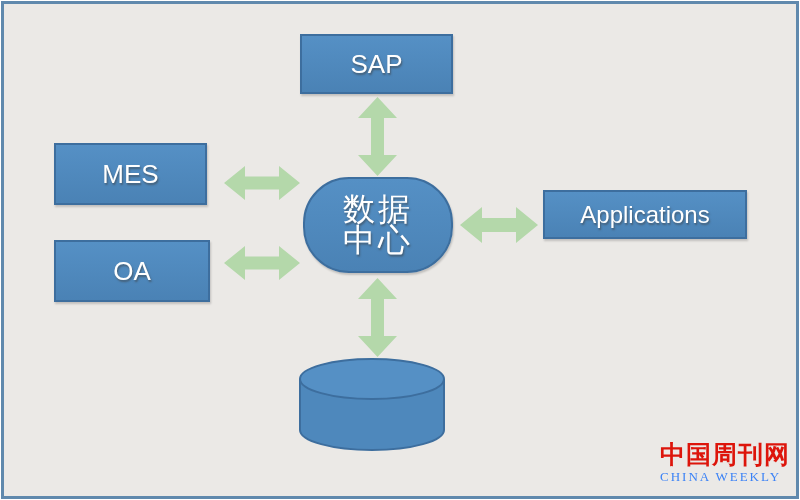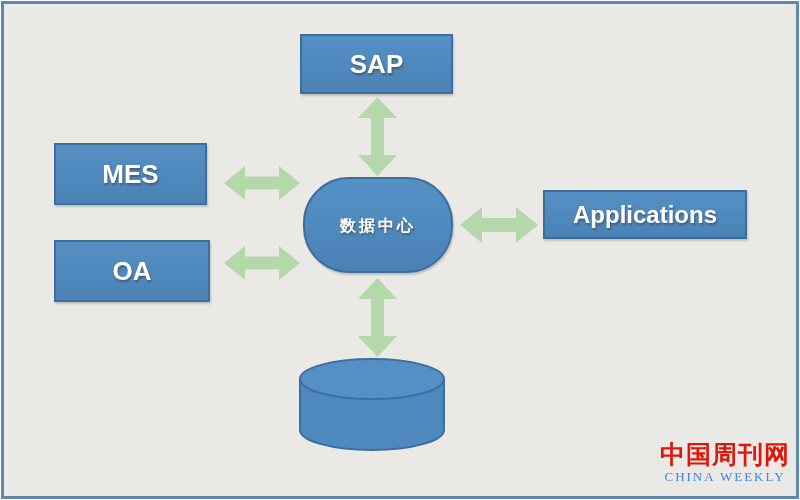--- a/index.html
+++ b/index.html
@@ -11,43 +11,43 @@
     --blue-dark:#3d6e9e;
     --green:#b4d8aa;
     --red:#dd150b;
   }
   html,body{margin:0;padding:0;}
   body{font-family:"Liberation Sans",sans-serif;background:#ffffff;}
   .page{position:relative;width:800px;height:500px;background:#ffffff;overflow:hidden;}
   .frame{position:absolute;left:1px;top:1px;right:1px;bottom:1px;
          border:3px solid var(--frame);background:var(--bg);z-index:0;}
   .node{position:absolute;z-index:2;display:flex;align-items:center;justify-content:center;
-        color:#fff;font-weight:bold;text-align:center;
+        color:#fff;font-weight:normal;text-align:center;
         text-shadow:1px 2px 2px rgba(60,60,60,0.55);}
   .box{background:linear-gradient(180deg,var(--blue-hi),var(--blue-lo));
        border:2px solid var(--blue-dark);box-sizing:border-box;
        box-shadow:1px 2px 2px rgba(0,0,0,0.18);font-size:26px;}
   #node-sap{left:300px;top:34px;width:153px;height:60px;}
   #node-mes{left:54px;top:143px;width:153px;height:62px;}
   #node-oa{left:54px;top:240px;width:156px;height:62px;}
   #node-applications{left:543px;top:190px;width:204px;height:49px;font-size:24px;}
   #node-data-center{left:303px;top:177px;width:150px;height:96px;border-radius:46px;
-       font-size:16px;letter-spacing:3px;line-height:31px;}
+       flex-direction:column;font-size:32px;letter-spacing:3px;line-height:31px;}
   .cyl{position:absolute;left:298px;top:357px;width:148px;height:96px;z-index:2;}
   .cyl svg{position:absolute;left:0;top:0;}
   .cyl-label{position:absolute;left:0;top:44px;width:100%;text-align:center;
        color:#fff;font-weight:bold;font-size:26px;
        text-shadow:1px 2px 2px rgba(60,60,60,0.55);}
   .arrow{position:absolute;z-index:1;line-height:0;}
   #arrow-sap{left:356px;top:97px;}
   #arrow-localdb{left:356px;top:278px;}
   #arrow-mes{left:224px;top:164px;}
   #arrow-oa{left:224px;top:244px;}
   #arrow-apps{left:460px;top:204px;}
-  .watermark{position:absolute;right:10px;top:441px;z-index:3;text-align:center;
+  .watermark{position:absolute;right:10px;top:441px;z-index:3;text-align:left;
        font-family:"Liberation Serif",serif;}
   .wm-brand{color:var(--red);font-weight:bold;font-size:25px;letter-spacing:1px;line-height:27px;}
   .wm-sub{color:#3b82f6;font-size:13px;letter-spacing:2px;margin-top:1px;}
 </style>
 </head>
 <body>
 
 <div class="page">
   <div class="frame"></div>
 

